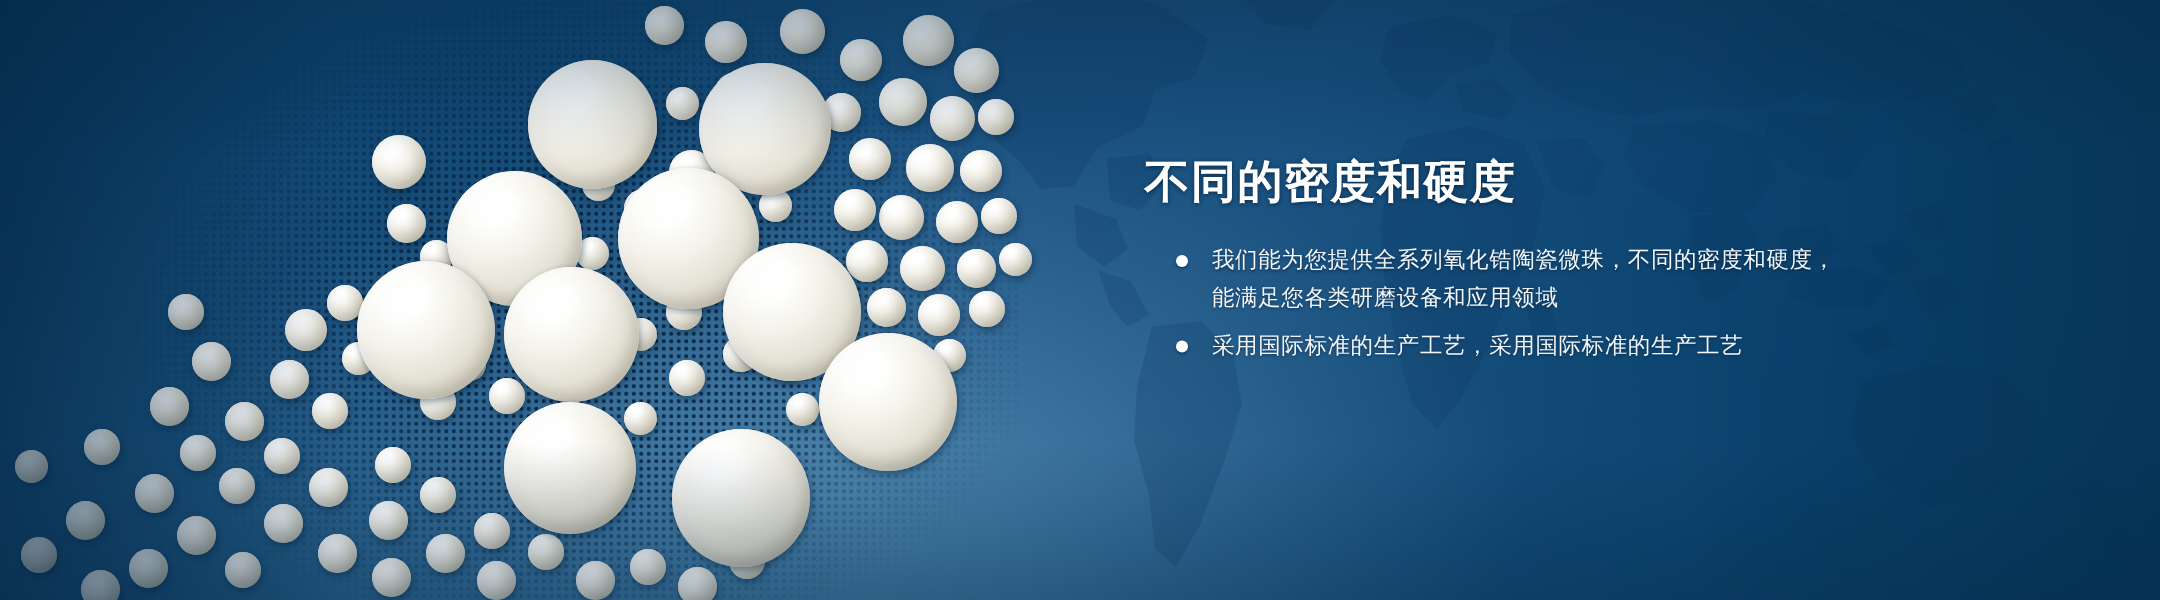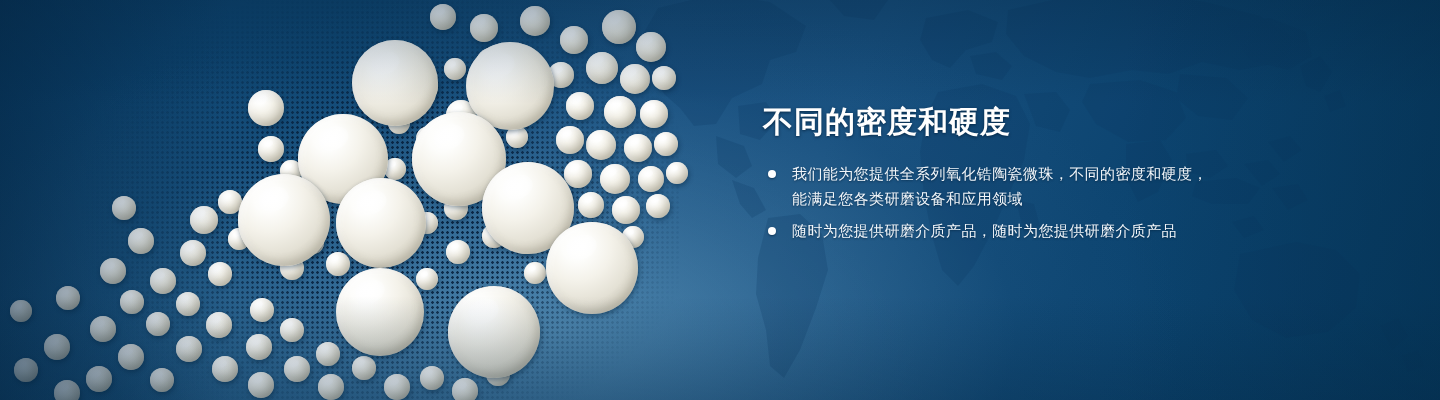--- a/index.html
+++ b/index.html
@@ -121,21 +121,21 @@
     font-size: 30px;
     line-height: 1.18;
     font-weight: 700;
     color: #ffffff;
     letter-spacing: 1px;
     text-shadow: 0 1px 3px rgba(2,28,52,0.75);
     white-space: nowrap;
   }
   .bullets {
     list-style: none;
-    margin: 0;
+    margin: 16px;
     padding: 0;
   }
   .bullet {
     position: relative;
     padding-left: 29px;
     margin-bottom: 7px;
     font-size: 15px;
     line-height: 25px;
     color: #f2f6fa;
     text-shadow: 0 1px 2px rgba(2,28,52,0.6);
@@ -327,19 +327,19 @@
 
       <li class="bullet">
         <span class="dot"></span>
         <span class="line">我们能为您提供全系列氧化锆陶瓷微珠，不同的密度和硬度，</span>
         <span class="line">能满足您各类研磨设备和应用领域</span>
       </li>
 
 
       <li class="bullet">
         <span class="dot"></span>
-        <span class="line">随时为您提供研磨介质产品，随时为您提供研磨介质产品</span>
+        <span class="line">采用国际标准的生产工艺，采用国际标准的生产工艺</span>
       </li>
 
     </ul>
   </div>
 
 </div>
 
 </body></html>

